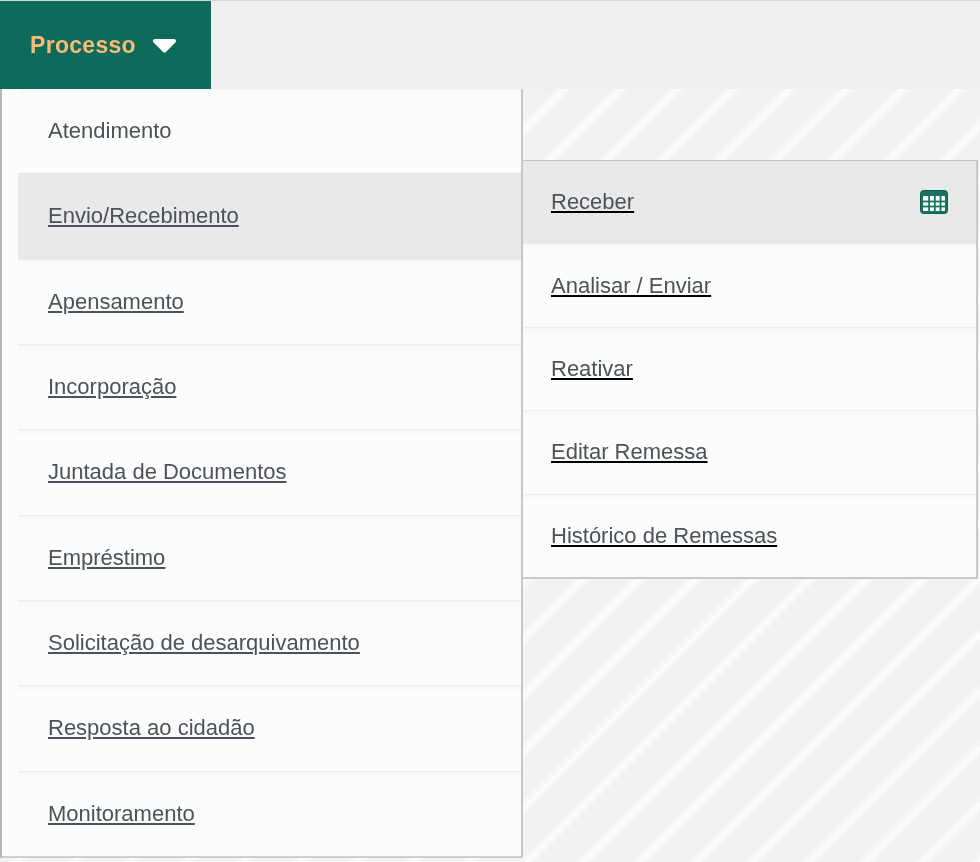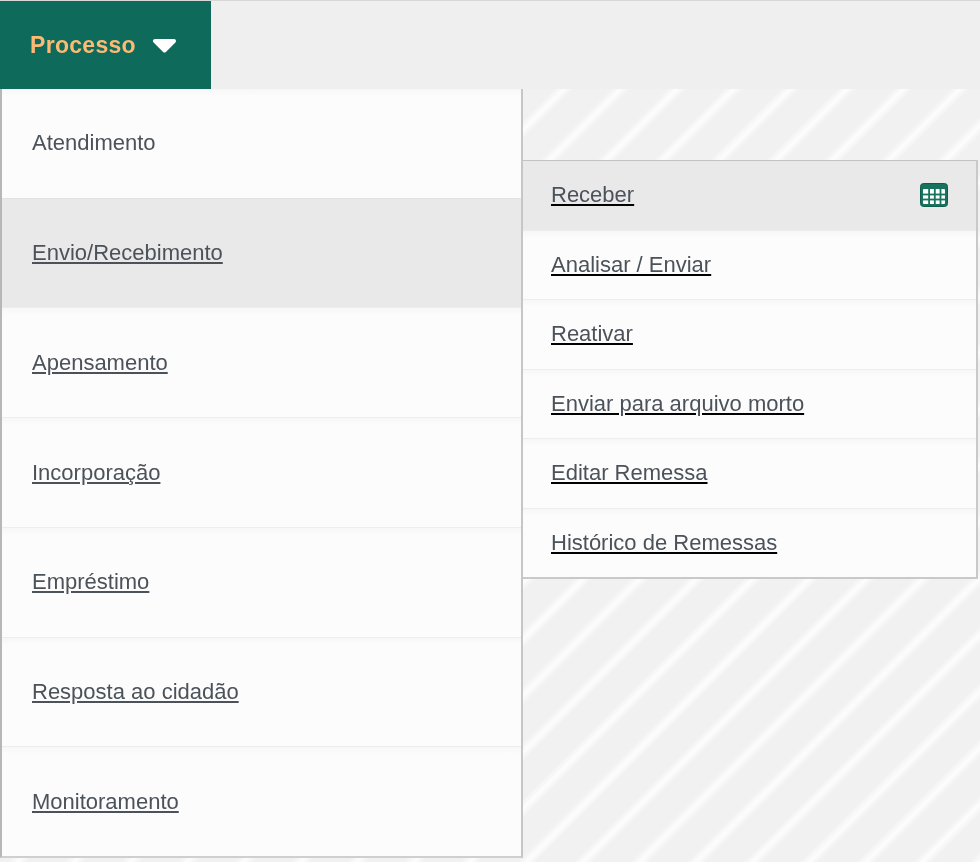--- a/index.html
+++ b/index.html
@@ -65,20 +65,21 @@
   }
   .menu-item {
     flex: 1;
     display: flex;
     align-items: center;
     padding-left: 30px;
     font-size: 22px;
     color: #4c525a;
     cursor: pointer;
     background: linear-gradient(#f7f7f7, #fcfcfc 7px);
+    margin-left: 16px;
   }
   .menu-item + .menu-item { border-top: 1px solid #ededed; text-decoration: underline; }
   .menu-item.active {
     background: #e9e9e9;
     border-top: 1px solid #e2e2e2;
   }
   
   .submenu-panel {
     position: absolute;
     left: 523px; top: 159px;
@@ -133,21 +134,27 @@
     <div class="menu-item active">
       <span>Envio/Recebimento</span>
     </div>
     <div class="menu-item">
       <span>Apensamento</span>
     </div>
     <div class="menu-item">
       <span>Incorporação</span>
     </div>
     <div class="menu-item">
+      <span>Juntada de Documentos</span>
+    </div>
+    <div class="menu-item">
       <span>Empréstimo</span>
+    </div>
+    <div class="menu-item">
+      <span>Solicitação de desarquivamento</span>
     </div>
     <div class="menu-item">
       <span>Resposta ao cidadão</span>
     </div>
     <div class="menu-item">
       <span>Monitoramento</span>
     </div>
   </nav>
 
   <nav class="submenu-panel">
@@ -165,23 +172,20 @@
         </svg>
       </span>
     </div>
     <div class="submenu-item">
       <span>Analisar / Enviar</span>
     </div>
     <div class="submenu-item">
       <span>Reativar</span>
     </div>
     <div class="submenu-item">
-      <span>Enviar para arquivo morto</span>
-    </div>
-    <div class="submenu-item">
       <span>Editar Remessa</span>
     </div>
     <div class="submenu-item">
       <span>Histórico de Remessas</span>
     </div>
   </nav>
 
 </div>
 
 </body></html>

